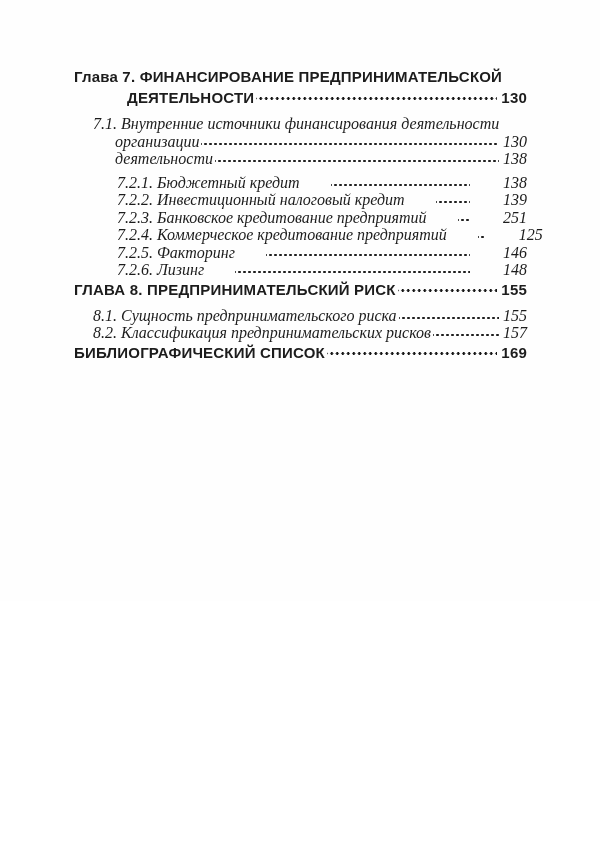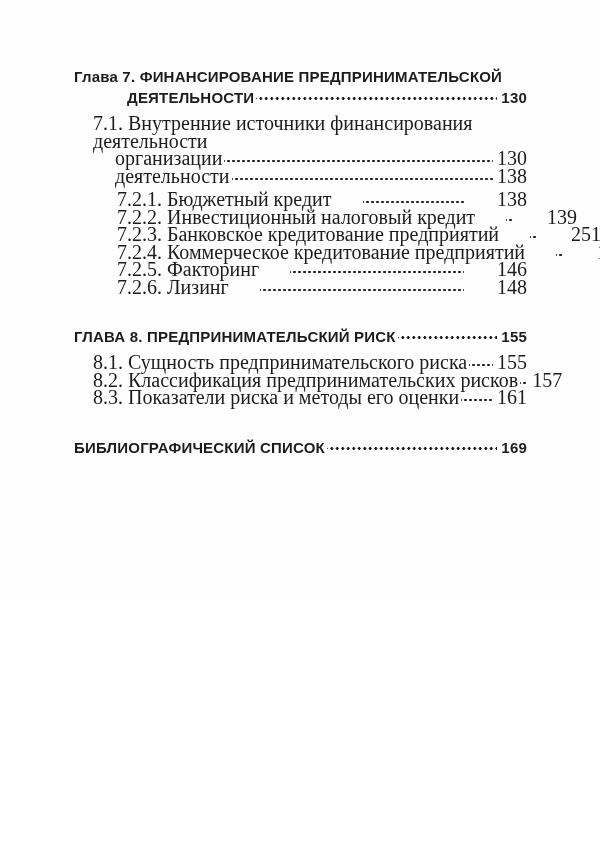--- a/index.html
+++ b/index.html
@@ -30,28 +30,29 @@
     line-height: 21px;
     letter-spacing: 0.2px;
     margin-bottom: 7px;
   }
   .entry.chapter .line.cont { padding-left: 53px; }
 
   
   .entry.section,
   .entry.subsection {
     font-family: "Liberation Serif", serif;
-    font-size: 20px;
+    font-size: 16px;
     line-height: 17.5px;
+    font-style: italic;
   }
   .entry.section .line { padding-left: 19px; }
   .entry.section .line.cont { padding-left: 41px; }
   .entry.subsection .line { padding-left: 43px; gap: 29px; }
 
-  .gap-lg { margin-top: 30px; }
+  .gap-lg { }
   .gap-sm { margin-top: 6px; }
 
   .line.row { display: flex; }
   .line.row .txt  { flex: 0 0 auto; white-space: pre; }
   .line.row .pnum { flex: 0 0 auto; padding-left: 3px; }
 
   
   .leader {
     flex: 1 1 auto;
     min-width: 8px;
@@ -163,27 +164,20 @@
           <span class="pnum">155</span>
         </div>
       </div>
       <div class="entry section">
         <div class="line row">
           <span class="txt">8.2. Классификация предпринимательских рисков</span>
           <span class="leader"></span>
           <span class="pnum">157</span>
         </div>
       </div>
-      <div class="entry section">
-        <div class="line row">
-          <span class="txt">8.3. Показатели риска и методы его оценки</span>
-          <span class="leader"></span>
-          <span class="pnum">161</span>
-        </div>
-      </div>
       <div class="entry chapter gap-lg">
         <div class="line row">
           <span class="txt">БИБЛИОГРАФИЧЕСКИЙ СПИСОК</span>
           <span class="leader"></span>
           <span class="pnum">169</span>
         </div>
       </div>
     </main>
   <footer class="page-footer">
     <span>5</span>

